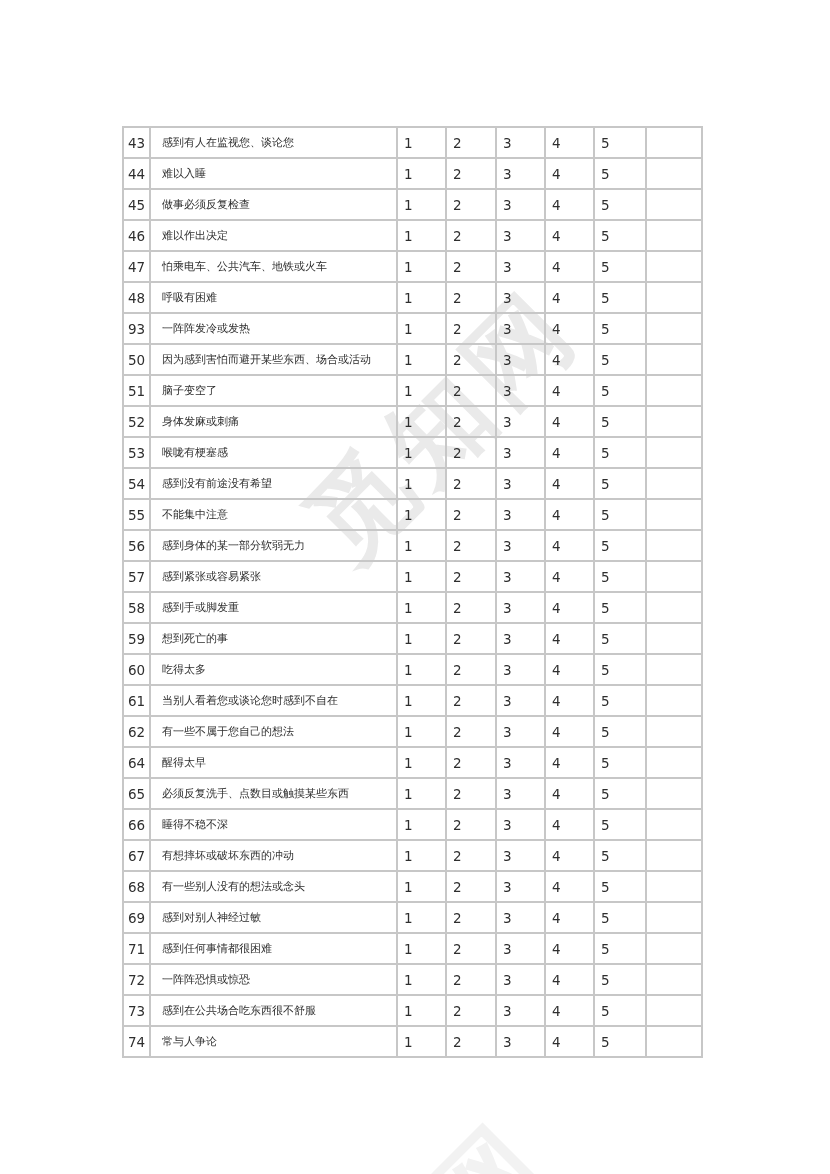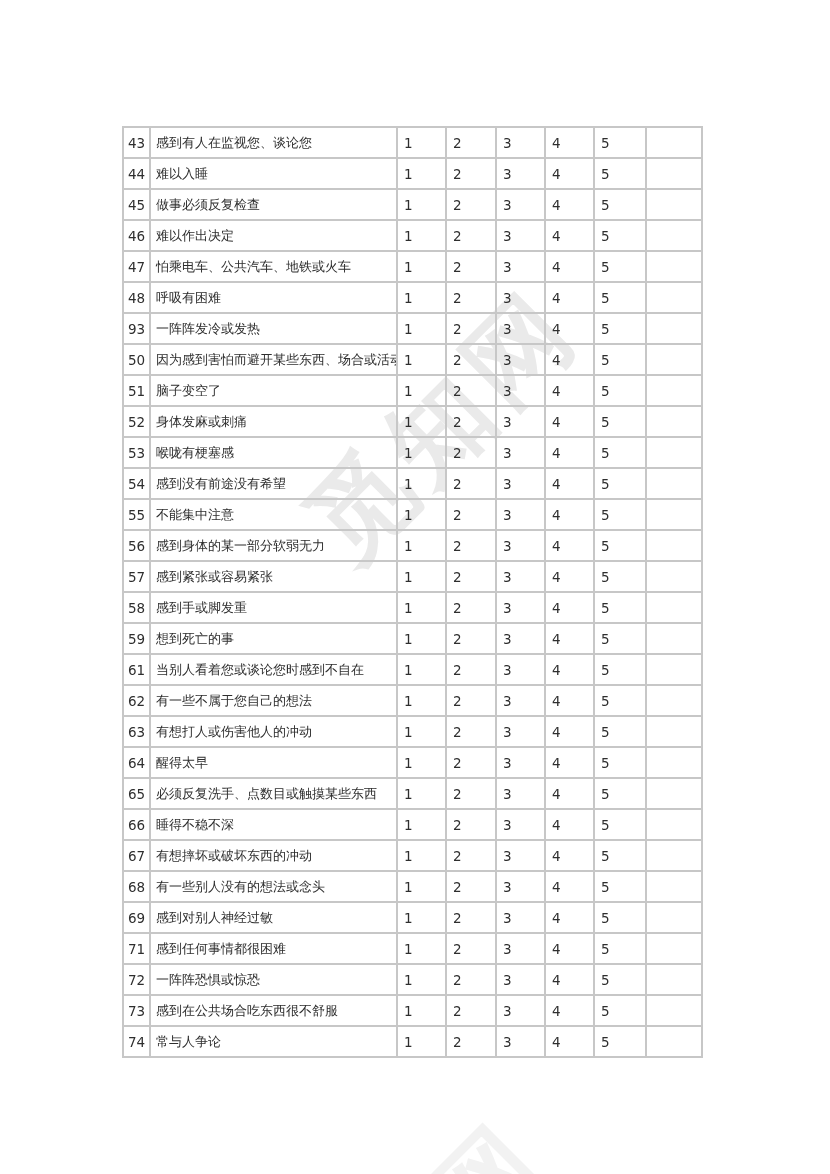--- a/index.html
+++ b/index.html
@@ -65,22 +65,22 @@
     overflow: hidden;
     white-space: nowrap;
     background: transparent;
   }
   td.cell-num {
     padding-left: 4px;
     font-size: 13.5px;
     font-family: "DejaVu Sans", "Liberation Sans", sans-serif;
   }
   td.cell-item {
-    padding-left: 5px;
-    font-size: 13px;
+    padding-left: 11px;
+    font-size: 11px;
     font-family: "Liberation Serif", serif;
   }
   td.cell-score {
     padding-left: 6px;
     font-size: 13.5px;
     font-family: "DejaVu Sans", "Liberation Sans", sans-serif;
   }
   td.cell-answer {
     padding: 0;
   }
@@ -270,50 +270,50 @@
           <td class="cell-num">59</td>
           <td class="cell-item">想到死亡的事</td>
           <td class="cell-score">1</td>
           <td class="cell-score">2</td>
           <td class="cell-score">3</td>
           <td class="cell-score">4</td>
           <td class="cell-score">5</td>
           <td class="cell-answer"></td>
         </tr>
         <tr>
+          <td class="cell-num">60</td>
+          <td class="cell-item">吃得太多</td>
+          <td class="cell-score">1</td>
+          <td class="cell-score">2</td>
+          <td class="cell-score">3</td>
+          <td class="cell-score">4</td>
+          <td class="cell-score">5</td>
+          <td class="cell-answer"></td>
+        </tr>
+        <tr>
           <td class="cell-num">61</td>
           <td class="cell-item">当别人看着您或谈论您时感到不自在</td>
           <td class="cell-score">1</td>
           <td class="cell-score">2</td>
           <td class="cell-score">3</td>
           <td class="cell-score">4</td>
           <td class="cell-score">5</td>
           <td class="cell-answer"></td>
         </tr>
         <tr>
           <td class="cell-num">62</td>
           <td class="cell-item">有一些不属于您自己的想法</td>
           <td class="cell-score">1</td>
           <td class="cell-score">2</td>
           <td class="cell-score">3</td>
           <td class="cell-score">4</td>
           <td class="cell-score">5</td>
           <td class="cell-answer"></td>
         </tr>
         <tr>
-          <td class="cell-num">63</td>
-          <td class="cell-item">有想打人或伤害他人的冲动</td>
-          <td class="cell-score">1</td>
-          <td class="cell-score">2</td>
-          <td class="cell-score">3</td>
-          <td class="cell-score">4</td>
-          <td class="cell-score">5</td>
-          <td class="cell-answer"></td>
-        </tr>
-        <tr>
           <td class="cell-num">64</td>
           <td class="cell-item">醒得太早</td>
           <td class="cell-score">1</td>
           <td class="cell-score">2</td>
           <td class="cell-score">3</td>
           <td class="cell-score">4</td>
           <td class="cell-score">5</td>
           <td class="cell-answer"></td>
         </tr>
         <tr>

